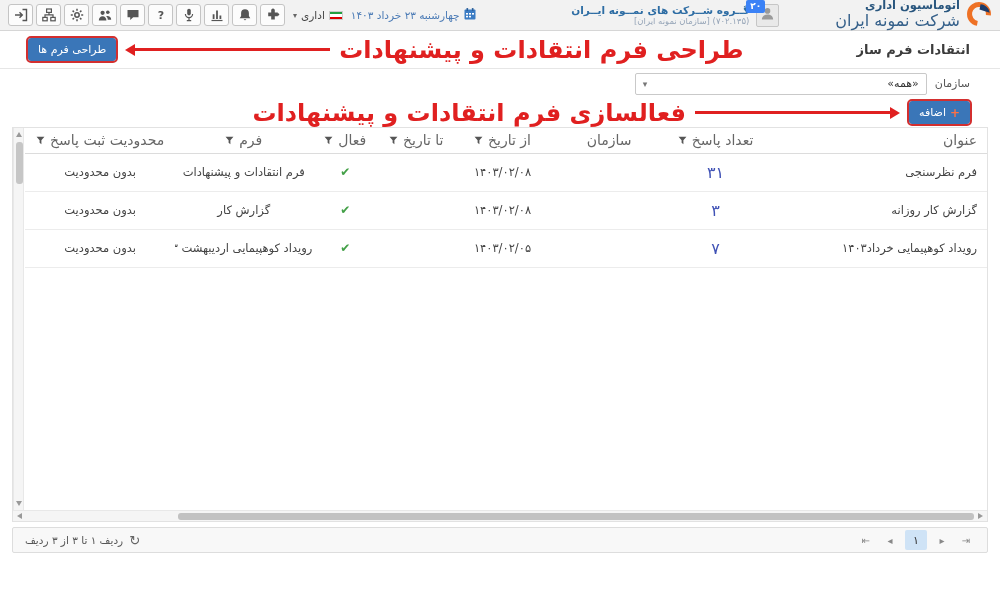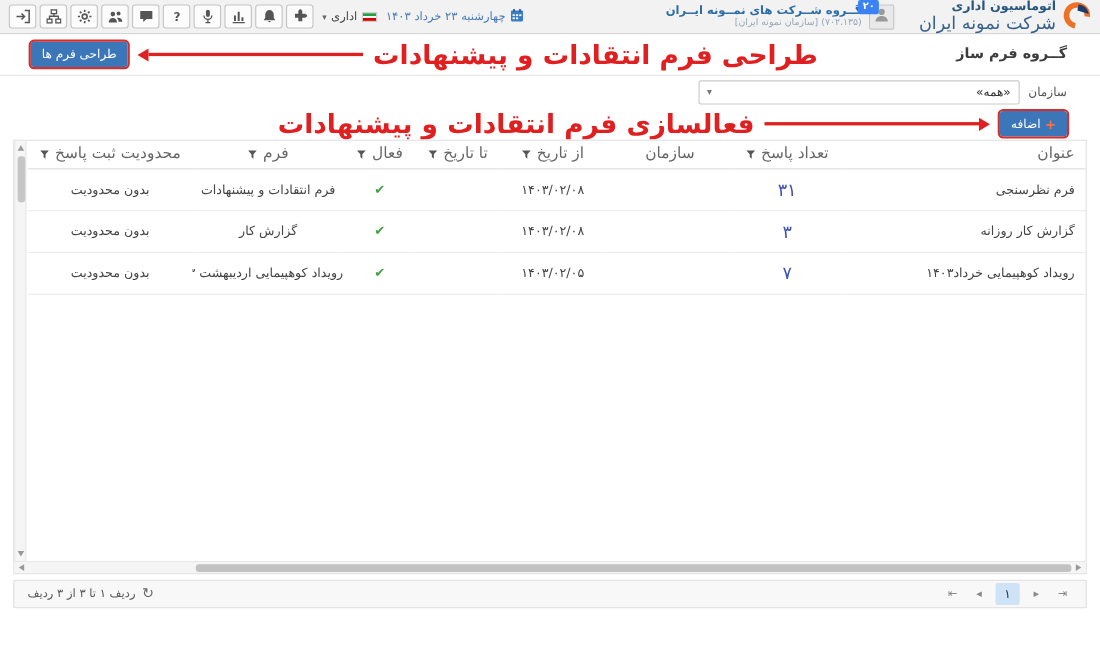--- a/index.html
+++ b/index.html
@@ -6,21 +6,21 @@
   html,body { width:1000px; height:600px; overflow:hidden; }
   body {
     font-family: "DejaVu Sans", "Liberation Sans", sans-serif;
     direction: rtl; background:#fff; color:#444; font-size:12px;
   }
   
   .topbar {
     height:31px; background:#f2f2f2; border-bottom:1px solid #d6d6d6;
     display:flex; align-items:center; padding:0 8px; gap:8px;
   }
-  .brand-wrap { display:flex; align-items:center; gap:6px; }
+  .brand-wrap { display:flex; align-items:center; gap:6px;margin-left:34px; }
   .brand-text { text-align:right; line-height:1.15; }
   .brand-title { font-weight:bold; font-size:11.5px; color:#29567e; }
   .brand-sub { font-size:16px; color:#35608a; }
   .user-wrap { display:flex; align-items:center; gap:7px; margin-right:14px; }
   .avatar-box {
     width:23px; height:23px; background:#e9e9e9; border:1px solid #c6c6c6;
     border-radius:2px; position:relative; display:flex; align-items:center; justify-content:center;
   }
   .badge {
     position:absolute; top:-5px; right:13px; background:#3b82f6; color:#fff;
@@ -256,21 +256,21 @@
         <path d="M5.2 1.6h3.6v3h3v3.6h-3v3.2H5.2v-3.2h-3V4.6h3z"></path>
         <circle cx="7" cy="1.6" r="1.2"></circle>
             <circle cx="12" cy="6.4" r="1.2"></circle>
           </svg>
         </span>
     </div>
   </div>
 </div>
 
 <div class="header-row">
-  <div class="page-title">گــروه فرم ساز</div>
+  <div class="page-title">انتقادات فرم ساز</div>
   <div class="design-anno">
     <span class="anno-text">طراحی فرم انتقادات و پیشنهادات</span>
     <span class="arrow">
       <span class="line"></span>
         <span class="head-left"></span>
     </span>
     <button class="btn-blue">
       <span>طراحی فرم ها</span>
     </button>
   </div>

